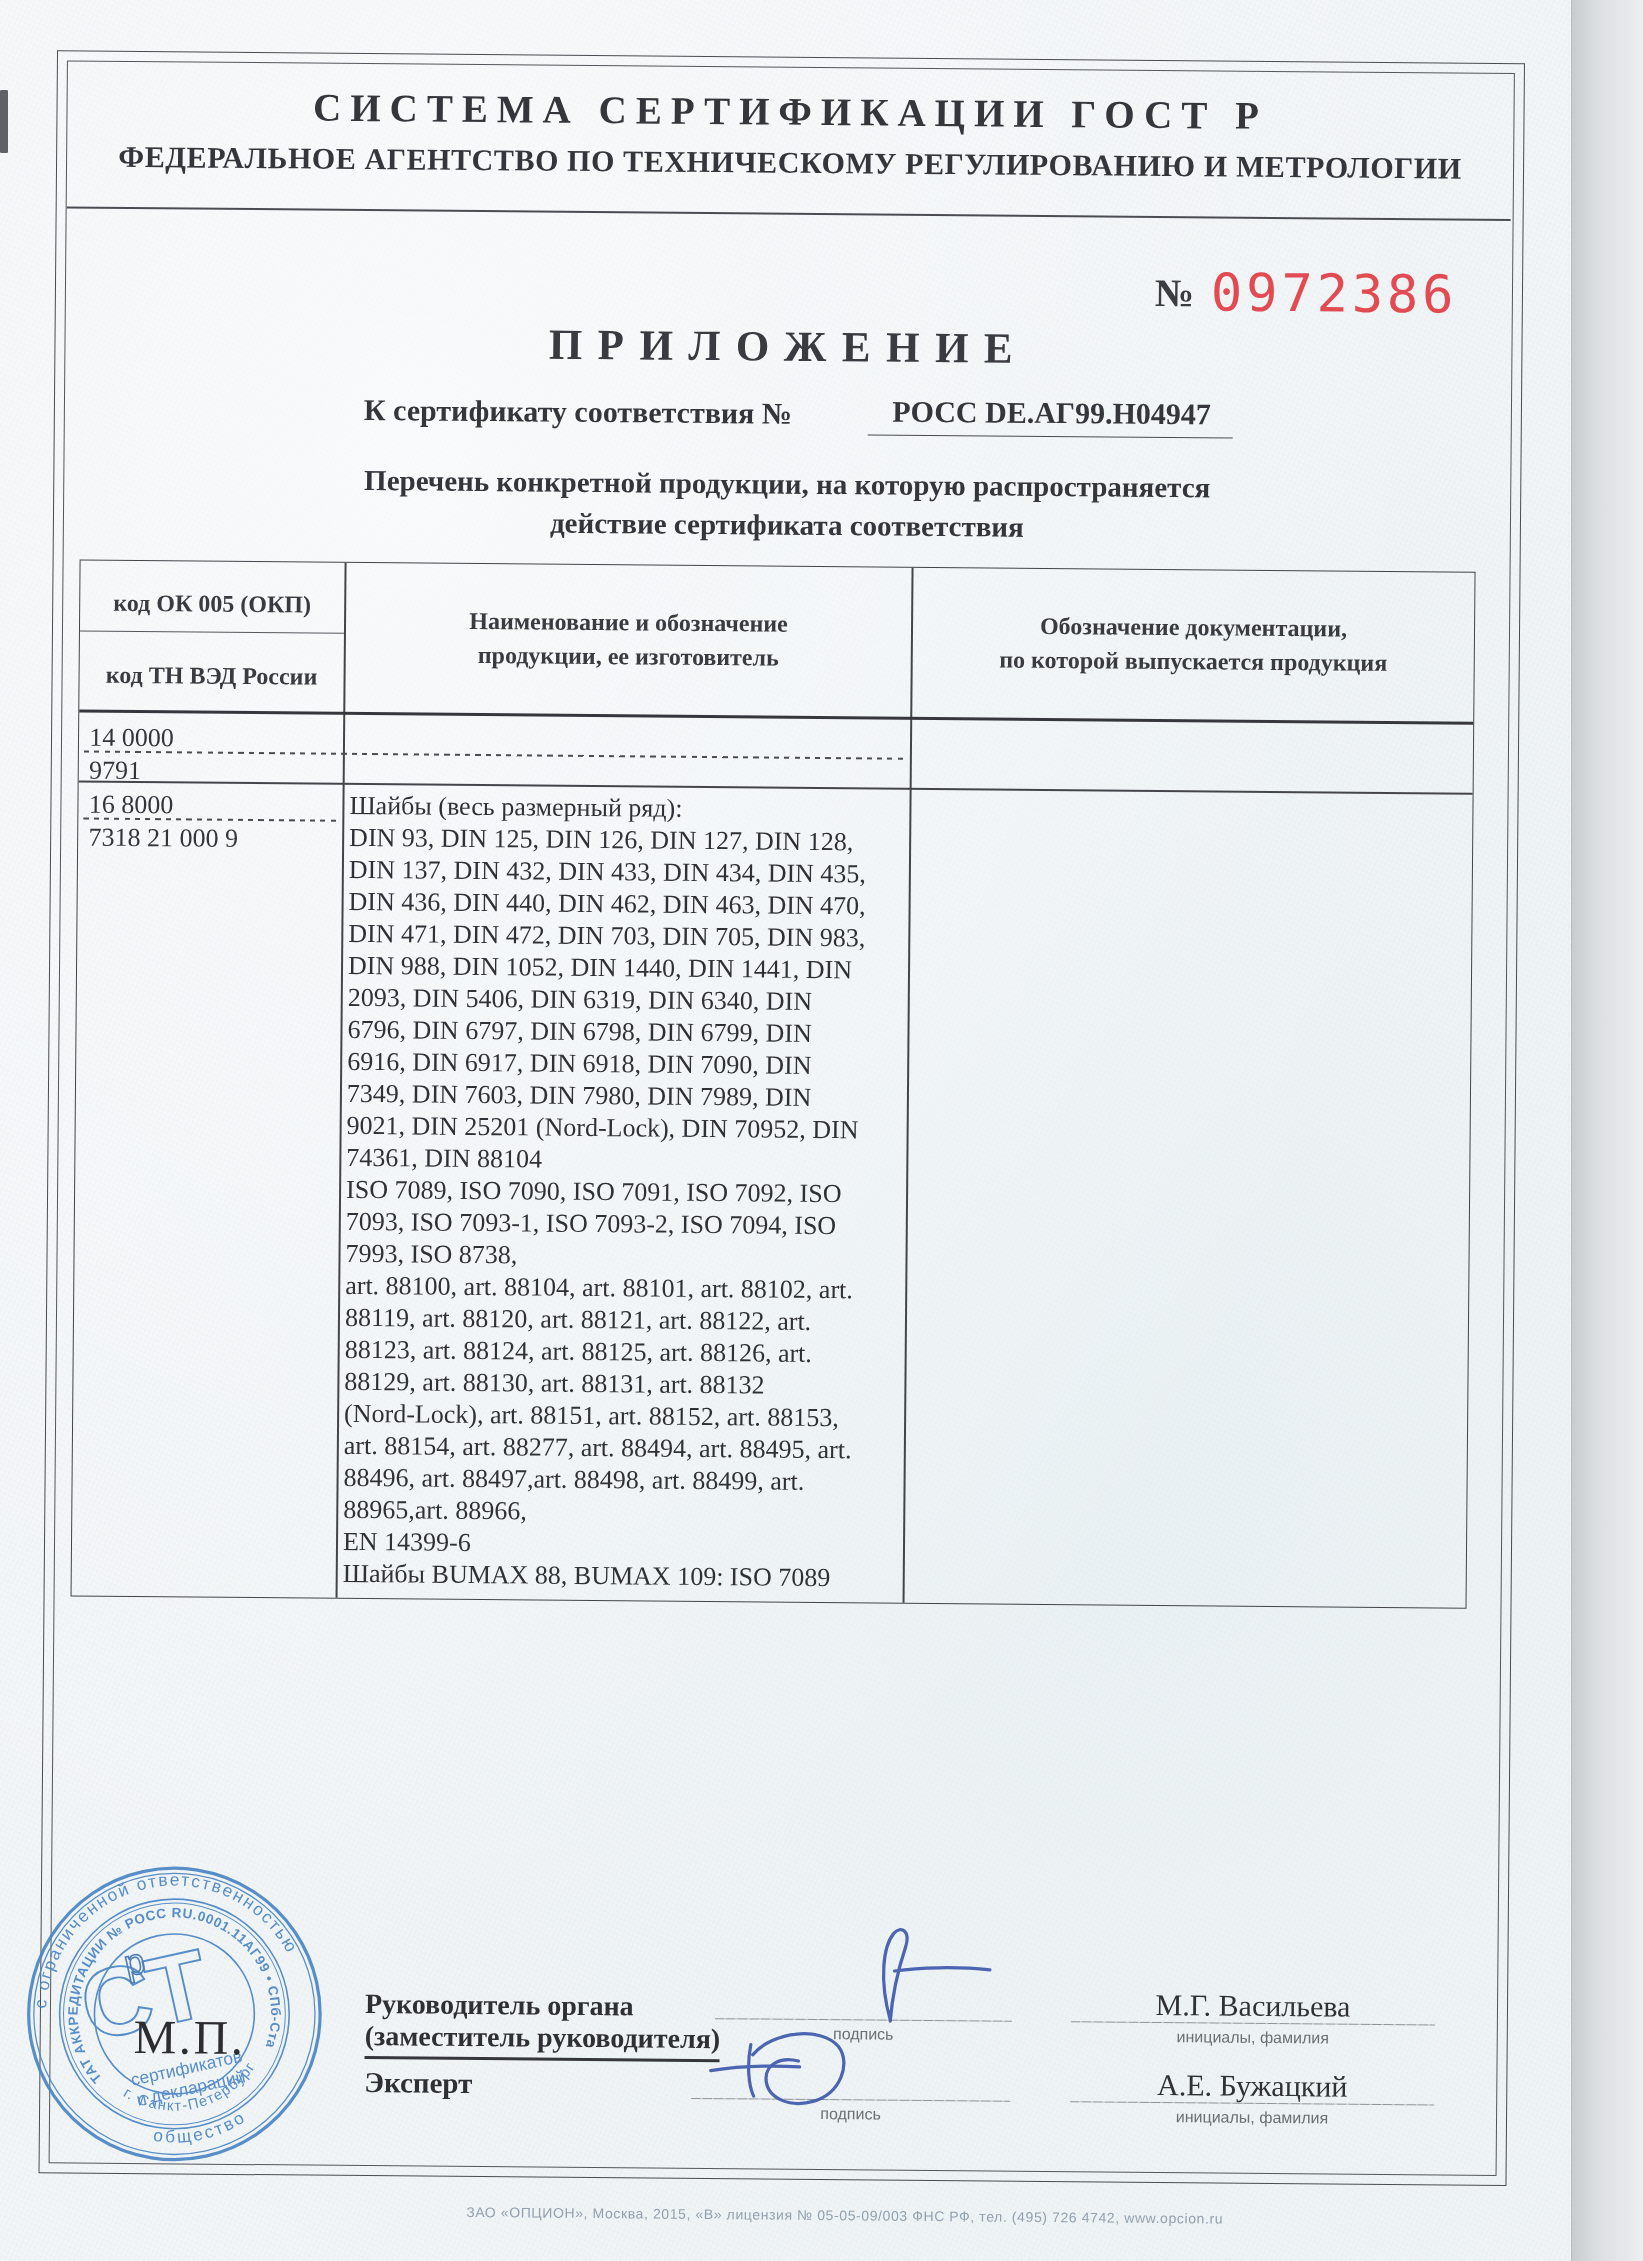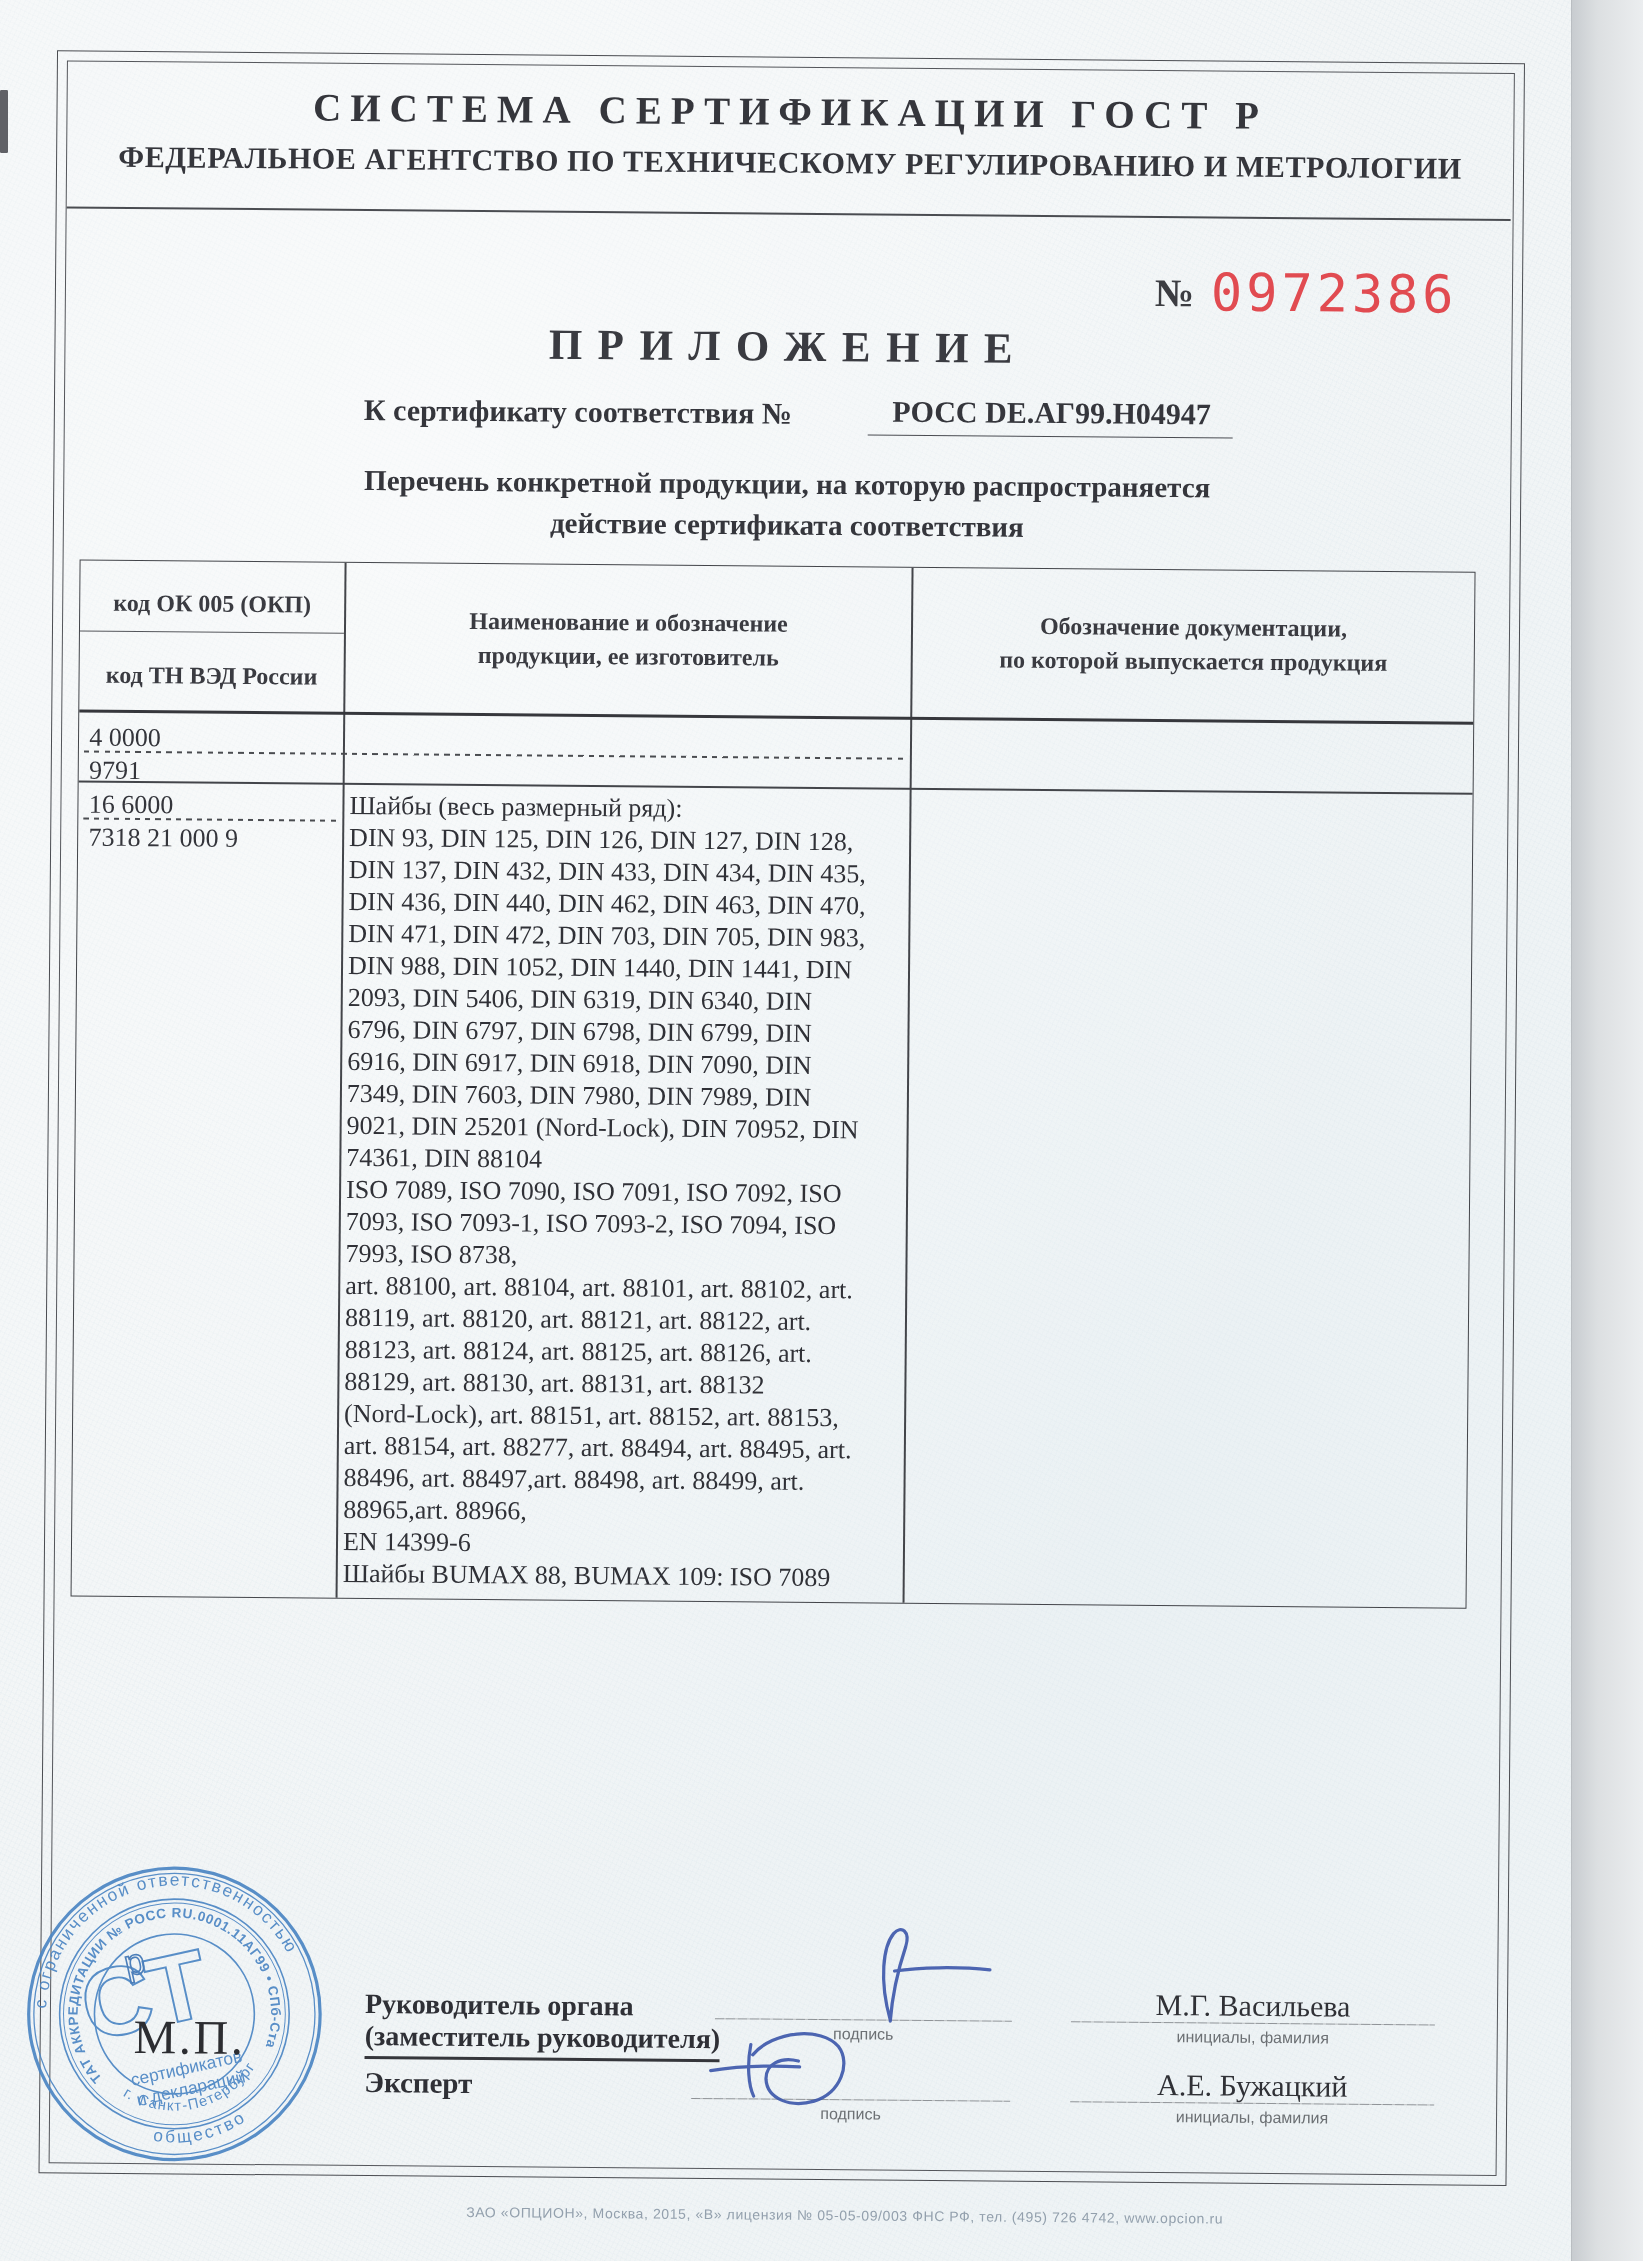--- a/index.html
+++ b/index.html
@@ -90,25 +90,25 @@
       <div class="h-c1"></div>
       <div class="h-r1"></div>
 
       <div class="thc" style="left:0;top:24.5px;width:264px;">код ОК 005 (ОКП)</div>
       <div class="thc" style="left:0;top:97px;width:264px;">код ТН ВЭД России</div>
       <div class="thc" style="left:266px;top:40px;width:565px;">Наименование и обозначение
 продукции, ее изготовитель</div>
       <div class="thc" style="left:833px;top:40px;width:561px;">Обозначение документации,
 по которой выпускается продукция</div>
 
-      <div class="code" style="top:162px;">4 0000</div>
+      <div class="code" style="top:162px;">14 0000</div>
       <div class="dotted" style="left:5.2px;top:190px;width:824px;"></div>
       <div class="code" style="top:195px;">9791</div>
 
-      <div class="code" style="top:229px;">16 6000</div>
+      <div class="code" style="top:229px;">16 8000</div>
       <div class="dotted" style="left:5.2px;top:257px;width:257px;"></div>
       <div class="code" style="top:262px;">7318 21 000 9</div>
 
       <div class="plines">
           <div class="tline">Шайбы (весь размерный ряд):</div>
           <div class="tline">DIN 93, DIN 125, DIN 126, DIN 127, DIN 128,</div>
           <div class="tline">DIN 137, DIN 432, DIN 433, DIN 434, DIN 435,</div>
           <div class="tline">DIN 436, DIN 440, DIN 462, DIN 463, DIN 470,</div>
           <div class="tline">DIN 471, DIN 472, DIN 703, DIN 705, DIN 983,</div>
           <div class="tline">DIN 988, DIN 1052, DIN 1440, DIN 1441, DIN</div>

